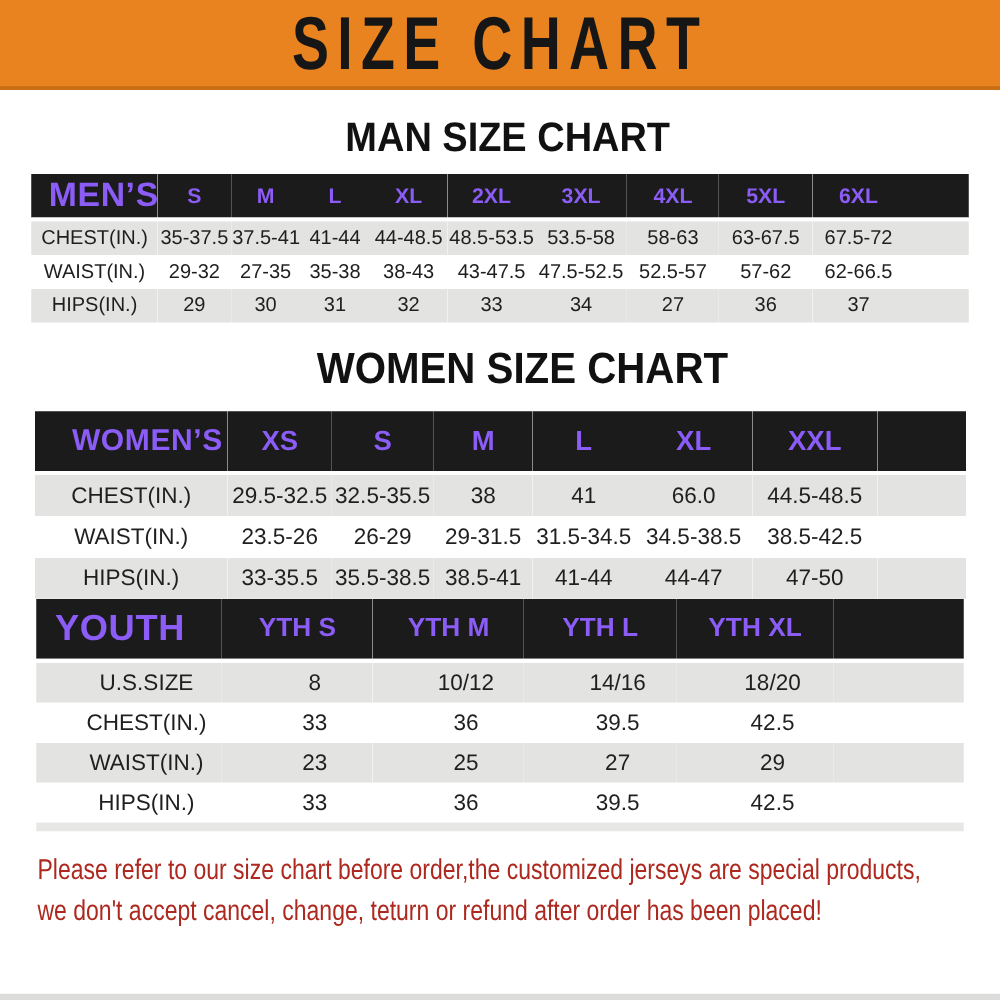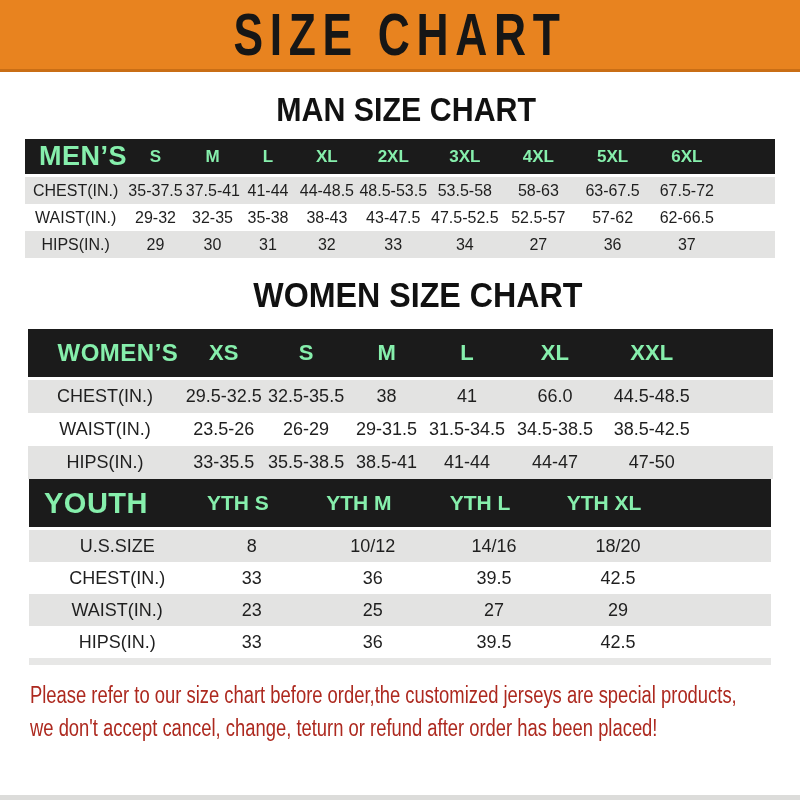--- a/index.html
+++ b/index.html
@@ -53,21 +53,21 @@
   .sec-youth .section-title { margin: 31px 0 15px 0; font-size: 35px; }
 
   
   table.size-table {
     border-collapse: collapse;
     table-layout: fixed;
     margin: 0 auto;
   }
   table.size-table thead th {
     background: #1B1B1B;
-    color: #86efac;
+    color: #8b5cf6;
     font-weight: 700;
     text-align: center;
     border-bottom: 3px solid #ffffff;
     white-space: nowrap;
     overflow: hidden;
   }
   table.size-table thead th.corner {
     text-align: left;
     letter-spacing: 0.5px;
   }
@@ -178,21 +178,21 @@
           <td>48.5-53.5</td>
           <td>53.5-58</td>
           <td>58-63</td>
           <td>63-67.5</td>
           <td>67.5-72</td>
           <td></td>
         </tr>
         <tr>
           <th class="rowlabel">WAIST(IN.)</th>
           <td>29-32</td>
-          <td>32-35</td>
+          <td>27-35</td>
           <td>35-38</td>
           <td>38-43</td>
           <td>43-47.5</td>
           <td>47.5-52.5</td>
           <td>52.5-57</td>
           <td>57-62</td>
           <td>62-66.5</td>
           <td></td>
         </tr>
         <tr>

